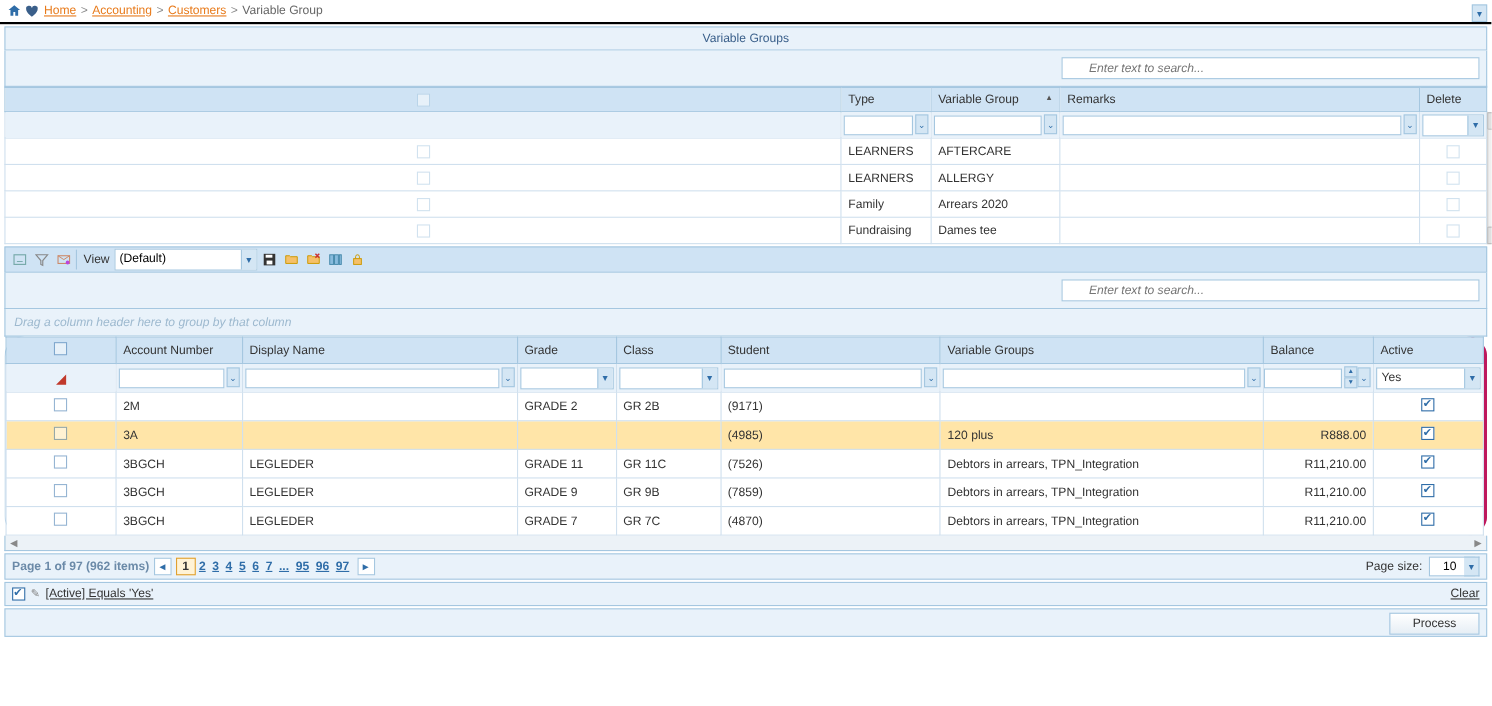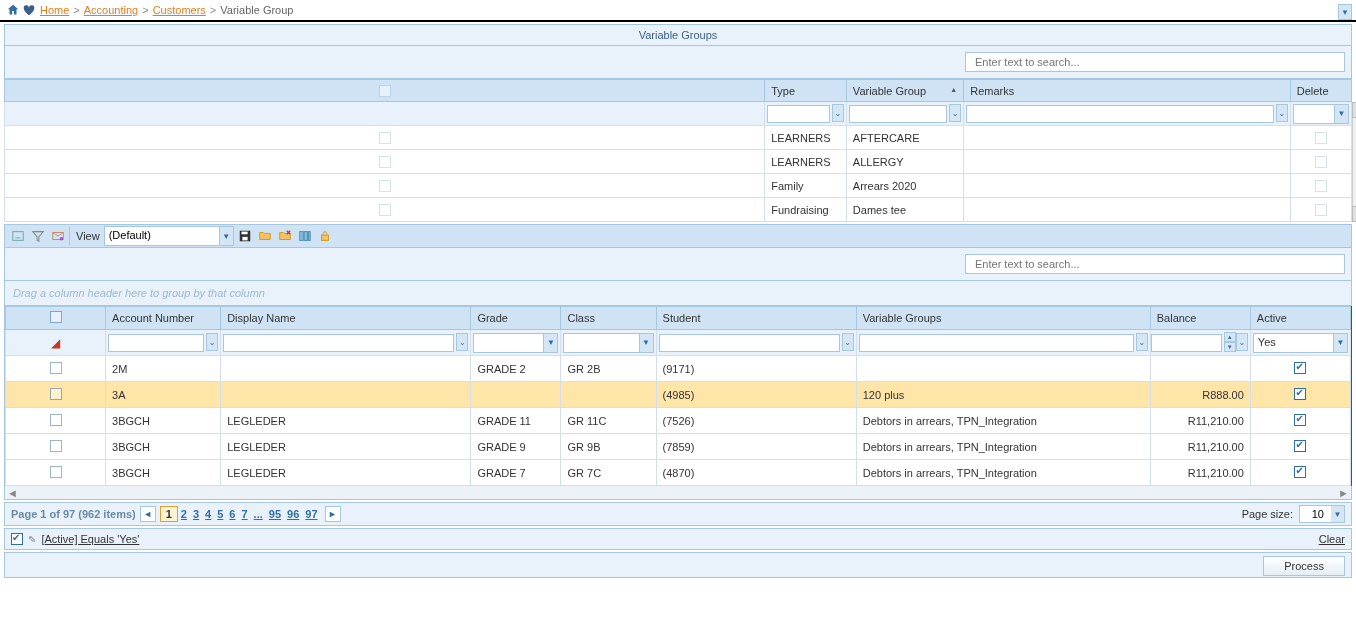--- a/index.html
+++ b/index.html
@@ -14,21 +14,21 @@
 .breadcrumb .current { color: #666; }
 
 
 .expand-strip { position: absolute; right: 4px; top: 4px; width: 14px; height: 16px; background: #d4e6f4; border: 1px solid #a5c7e0; display: flex; align-items: center; justify-content: center; color: #2f6da8; font-size: 9px; }
 
 
 .panel-title { background: #e9f2fa; border: 1px solid #a5c7e0; margin: 2px 4px 0 4px; text-align: center; padding: 4px 0; color: #3a5f8a; font-weight: normal; }
 
 
 .search-row { background: #e9f2fa; border-left: 1px solid #a5c7e0; border-right: 1px solid #a5c7e0; border-bottom: 1px solid #a5c7e0; margin: 0 4px; padding: 6px; display: flex; justify-content: flex-end; }
-.search-row input { width: 380px; height: 20px; border: 1px solid #a5c7e0; padding: 0 9px; color: #999; }
+.search-row input { width: 380px; height: 20px; border: 1px solid #a5c7e0; padding: 0 24px; color: #999; font-style: italic; }
 
 
 .upper-grid-wrap { margin: 0 4px; position: relative; }
 .upper-grid { width: 100%; border-collapse: collapse; table-layout: fixed; }
 .upper-grid th { background: #cfe3f4; border: 1px solid #a5c7e0; padding: 4px 6px; text-align: left; font-weight: normal; color: #333; height: 22px; position: relative; }
 .upper-grid th .sort-ind { position: absolute; right: 6px; top: 6px; font-size: 7px; color: #555; }
 .upper-grid td { border: 1px solid #d0e0ee; padding: 0; height: 24px; vertical-align: middle; background: #fff; }
 .upper-grid .filter-cell { background: #e9f2fa; padding: 1px 2px; position: relative; }
 .upper-grid .filter-cell input { width: calc(100% - 14px); height: 18px; border: 1px solid #a5c7e0; padding: 0 3px; }
 .upper-grid .filter-cell .filter-btn { position: absolute; right: 2px; top: 2px; width: 12px; height: 18px; background: #d4e6f4; border: 1px solid #a5c7e0; display: flex; align-items:center; justify-content:center; font-size:8px; color:#2f6da8; }
@@ -43,21 +43,21 @@
 
 .toolbar { margin: 2px 4px 0 4px; background: #cfe3f4; border: 1px solid #a5c7e0; display: flex; align-items: center; height: 24px; padding: 0 4px; gap: 2px; }
 .toolbar .tbtn { width: 18px; height: 18px; display: flex; align-items: center; justify-content: center; cursor: pointer; }
 .toolbar .divider { width: 1px; height: 18px; background: #a5c7e0; }
 .toolbar .view-label { color: #333; padding: 0 2px 0 4px; }
 
 
 .group-panel { margin: 0 4px; background: #e9f2fa; border: 1px solid #a5c7e0; border-top: none; padding: 6px 8px; color: #9db9cf; font-style: italic; }
 
 
-.lower-grid-wrap { margin: 0 4px; background:#fff; border-left:1px solid #a5c7e0; border-right:1px solid #be185d; }
+.lower-grid-wrap { margin: 0 4px; background:#fff; border-left:1px solid #a5c7e0; border-right:3px solid #be185d;border-radius:18px; }
 .lower-grid { width: 100%; border-collapse: collapse; table-layout: fixed; }
 .lower-grid th { background: #cfe3f4; border: 1px solid #a5c7e0; padding: 4px 6px; text-align: left; font-weight: normal; color: #333; height: 22px; }
 .lower-grid td { border: 1px solid #d0e0ee; padding: 2px 6px; height: 26px; vertical-align: middle; background: #fff; color:#333; }
 .lower-grid tr.sel td { background: #ffe5a8; }
 .lower-grid .filter-cell { background: #e9f2fa; position: relative; padding: 1px 2px; }
 .lower-grid .filter-cell input { width: calc(100% - 14px); height: 18px; border: 1px solid #a5c7e0; padding: 0 3px; }
 .lower-grid .filter-cell .filter-btn { position: absolute; right: 2px; top: 3px; width: 12px; height: 18px; background: #d4e6f4; border: 1px solid #a5c7e0; font-size:8px; color:#2f6da8; display:flex;align-items:center;justify-content:center; }
 .lower-grid .cb-col { text-align: center; }
 .lower-grid .eraser { color: #c0392b; text-align:center; font-size: 12px; }
 .lower-grid .balance { text-align: right; }

